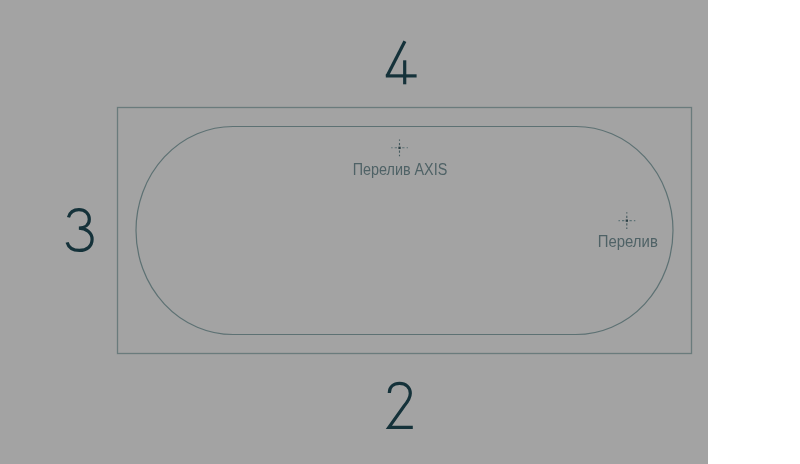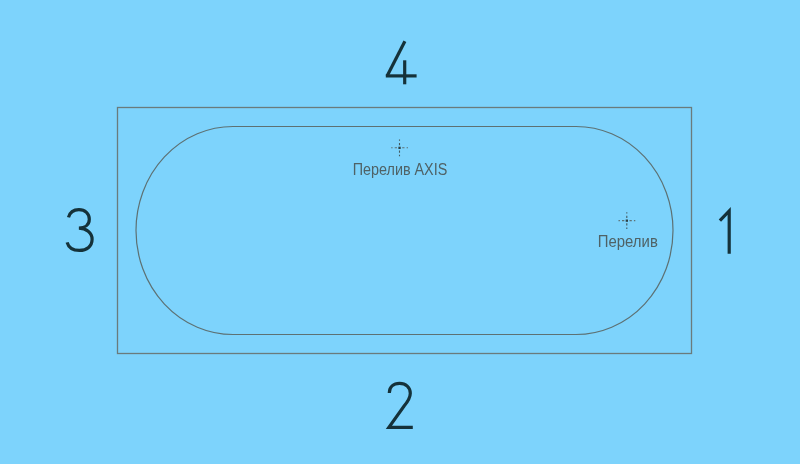--- a/index.html
+++ b/index.html
@@ -1,16 +1,16 @@
 <!DOCTYPE html>
 <html><head>
 <meta charset="utf-8">
 <style>
   html,body{margin:0;padding:0;background:#ffffff;}
-  .stage{position:relative;width:800px;height:464px;background:#7dd3fc;overflow:hidden;}
+  .stage{position:relative;width:708px;height:464px;background:#a3a3a3;overflow:hidden;}
   svg{display:block;}
   text{font-family:"Liberation Sans",sans-serif;}
 </style>
 </head>
 <body>
 <div class="stage">
 <svg width="800" height="464" viewBox="0 0 800 464" xmlns="http://www.w3.org/2000/svg">
 
   <rect x="117.5" y="107.5" width="574" height="246" fill="none" stroke="#6a7b7c" stroke-width="1.3"></rect>
 

